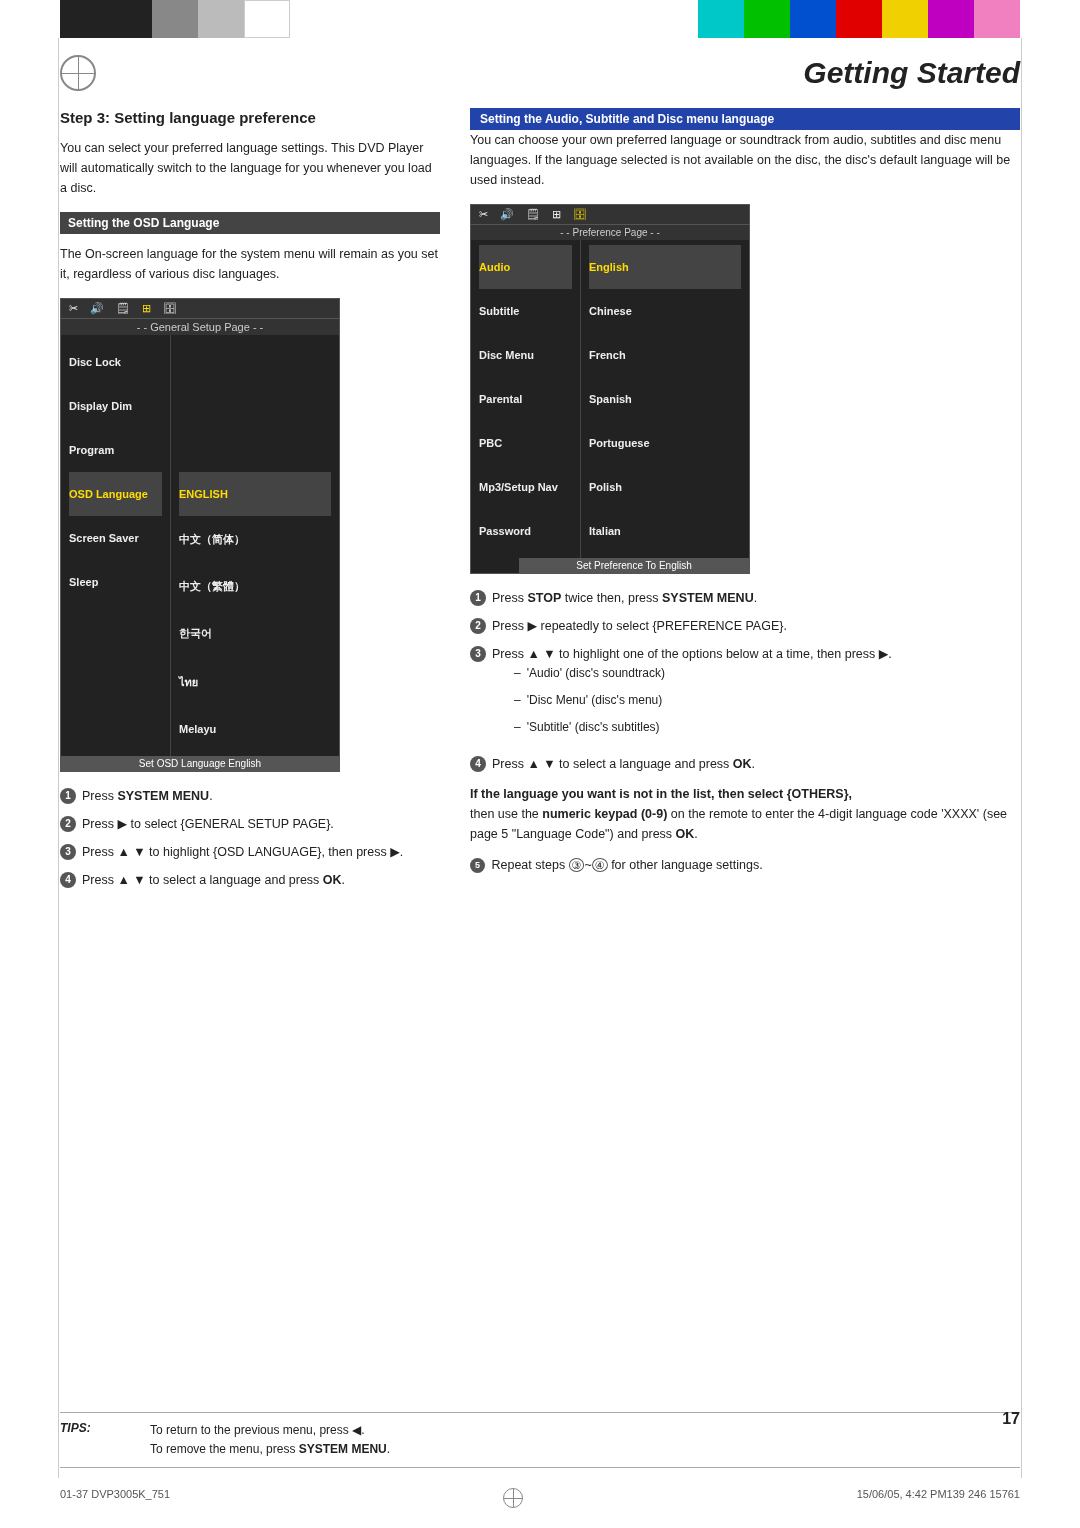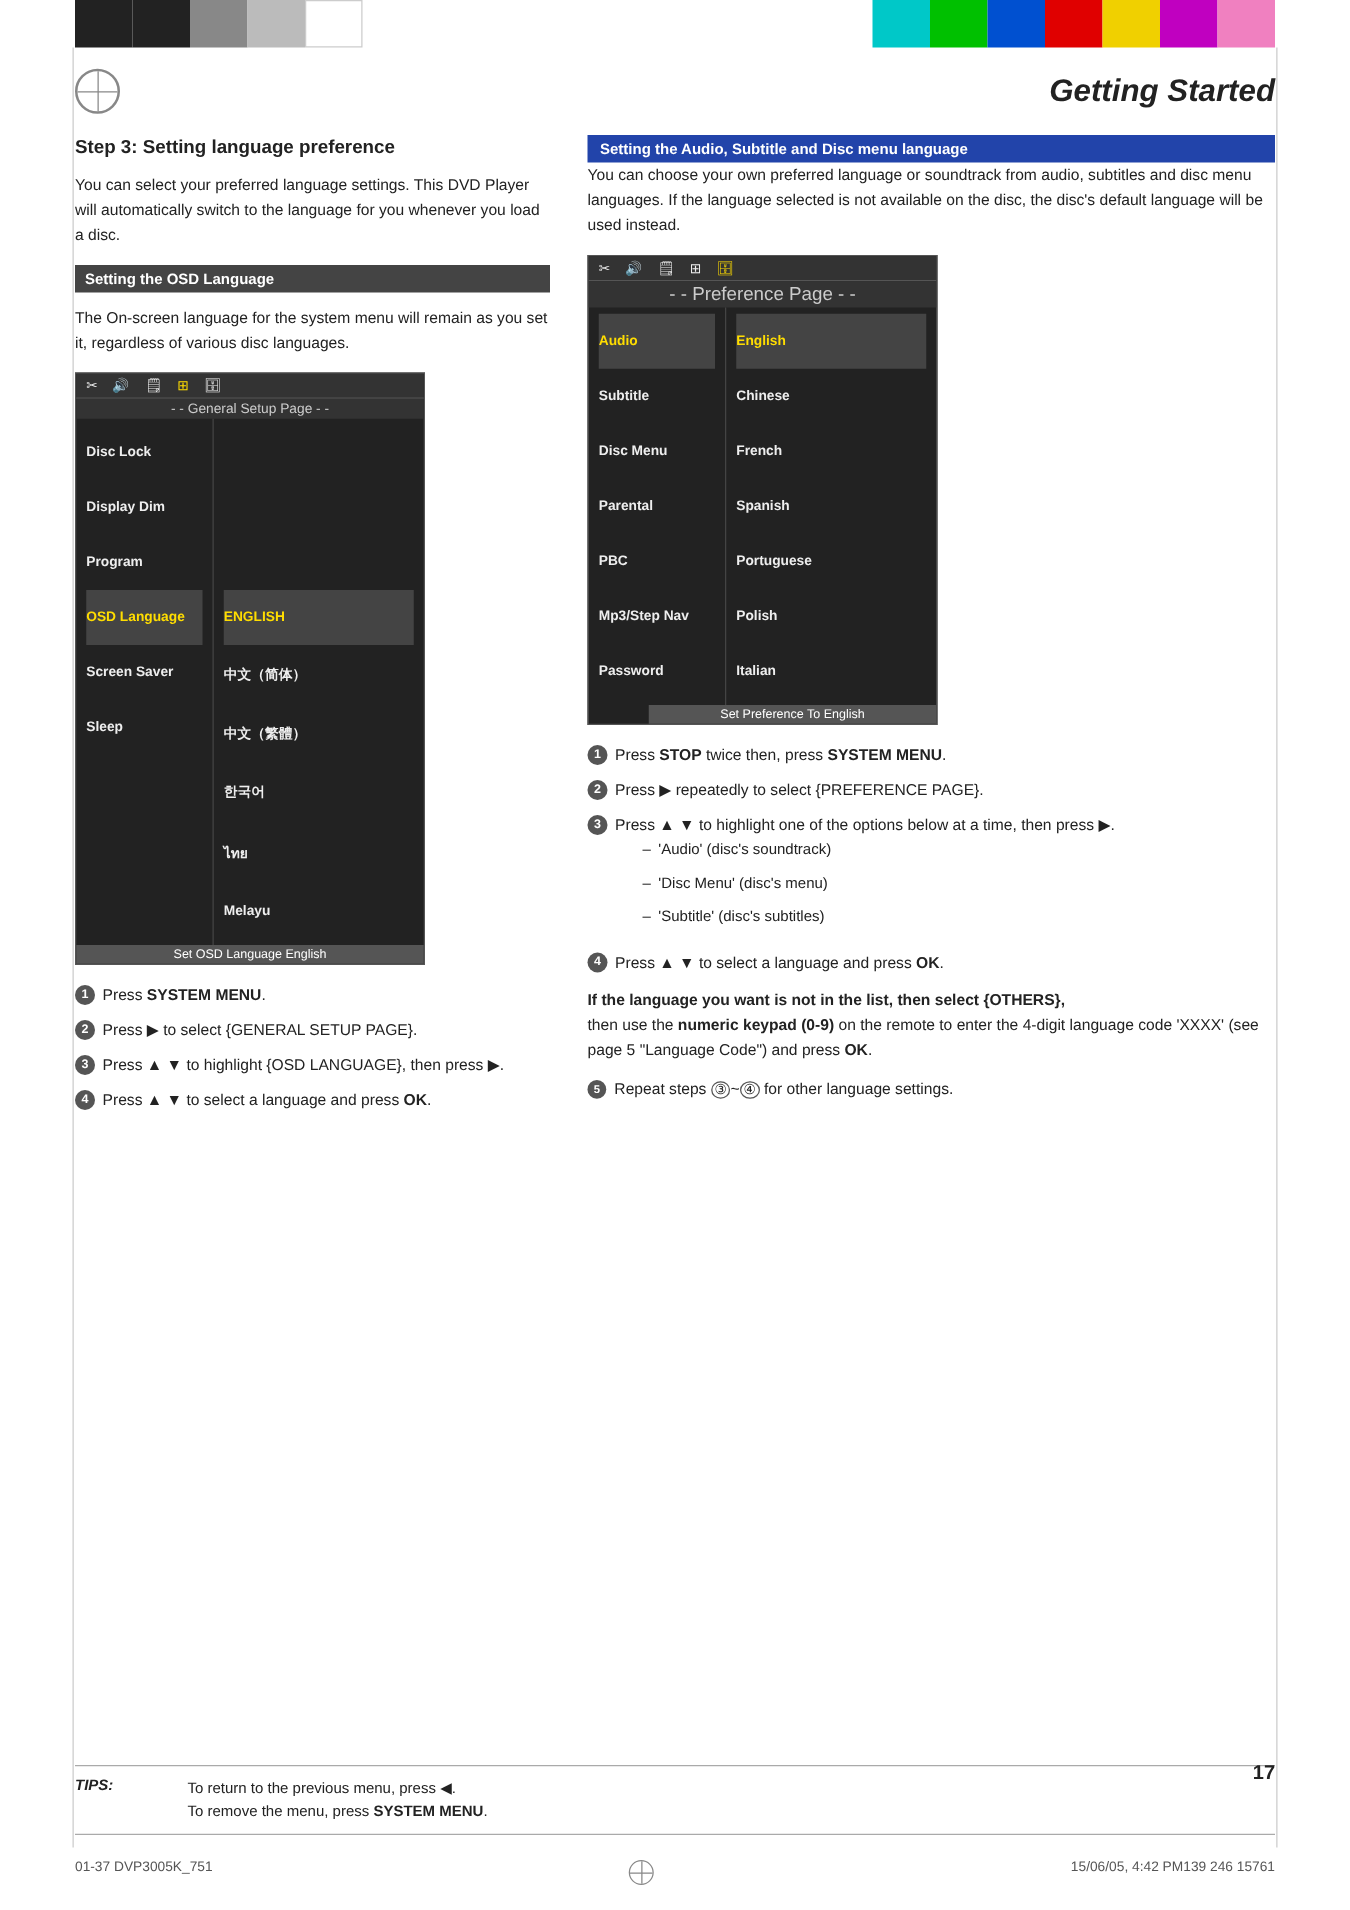--- a/index.html
+++ b/index.html
@@ -68,21 +68,21 @@
     }
     .crosshair::before, .crosshair::after {
       content: '';
       position: absolute;
       background: #888;
     }
     .crosshair::before { width: 1px; height: 100%; }
     .crosshair::after { width: 100%; height: 1px; }
 
     .page-title {
-      font-size: 25px;
+      font-size: 30px;
       font-weight: bold;
       text-align: left;
       font-style: italic;
     }
 
     
     .main-content {
       display: flex;
       padding: 10px 60px 0 60px;
       gap: 30px;
@@ -391,29 +391,29 @@
     <p class="section-body">You can choose your own preferred language or soundtrack from audio, subtitles and disc menu languages. If the language selected is not available on the disc, the disc's default language will be used instead.</p>
 
     <div class="osd-full">
       <div class="osd-full-icons">
         <span>✂</span>
         <span>🔊</span>
         <span>🗒</span>
         <span>⊞</span>
         <span style="color:#ffdd00;">🗄</span>
       </div>
-      <div style="background:#333;color:#ccc;text-align:center;padding:2px 0;font-size:15px;">- - Preference Page - -</div>
+      <div style="background:#333;color:#ccc;text-align:center;padding:2px 0;font-size:10px;">- - Preference Page - -</div>
       <div class="osd-full-cols">
         <div class="osd-full-left">
           <div class="osd-full-row hilite">Audio</div>
           <div class="osd-full-row">Subtitle</div>
           <div class="osd-full-row">Disc Menu</div>
           <div class="osd-full-row">Parental</div>
           <div class="osd-full-row">PBC</div>
-          <div class="osd-full-row">Mp3/Step Nav</div>
+          <div class="osd-full-row">Mp3/Setup Nav</div>
           <div class="osd-full-row">Password</div>
         </div>
         <div class="osd-full-right">
           <div class="osd-full-row hilite">English</div>
           <div class="osd-full-row">Chinese</div>
           <div class="osd-full-row">French</div>
           <div class="osd-full-row">Spanish</div>
           <div class="osd-full-row">Portuguese</div>
           <div class="osd-full-row">Polish</div>
           <div class="osd-full-row">Italian</div>

